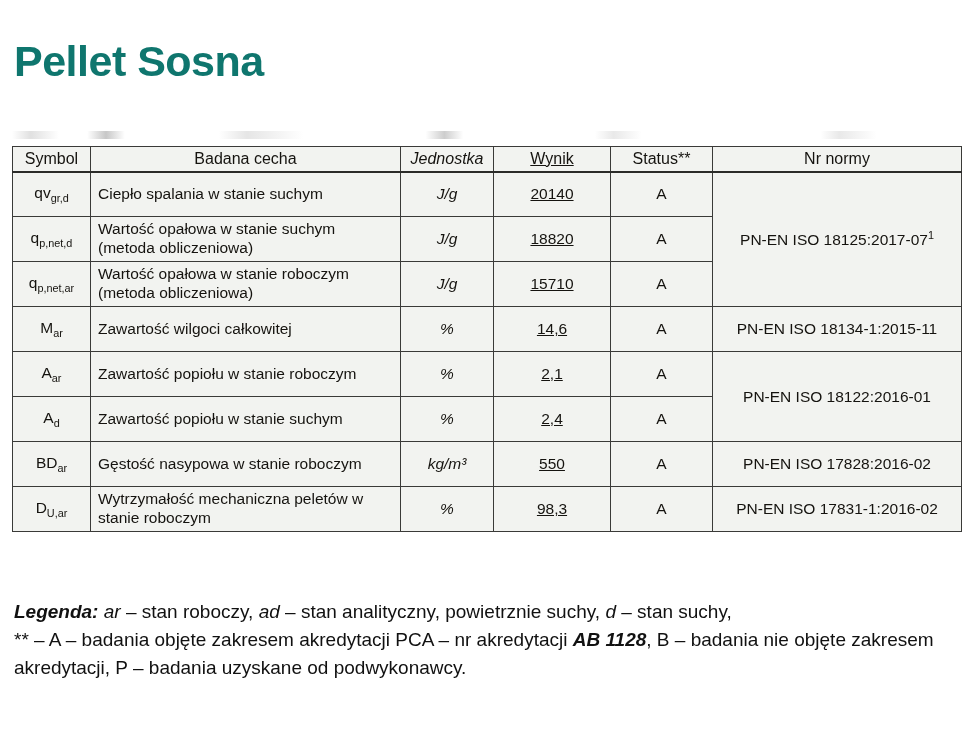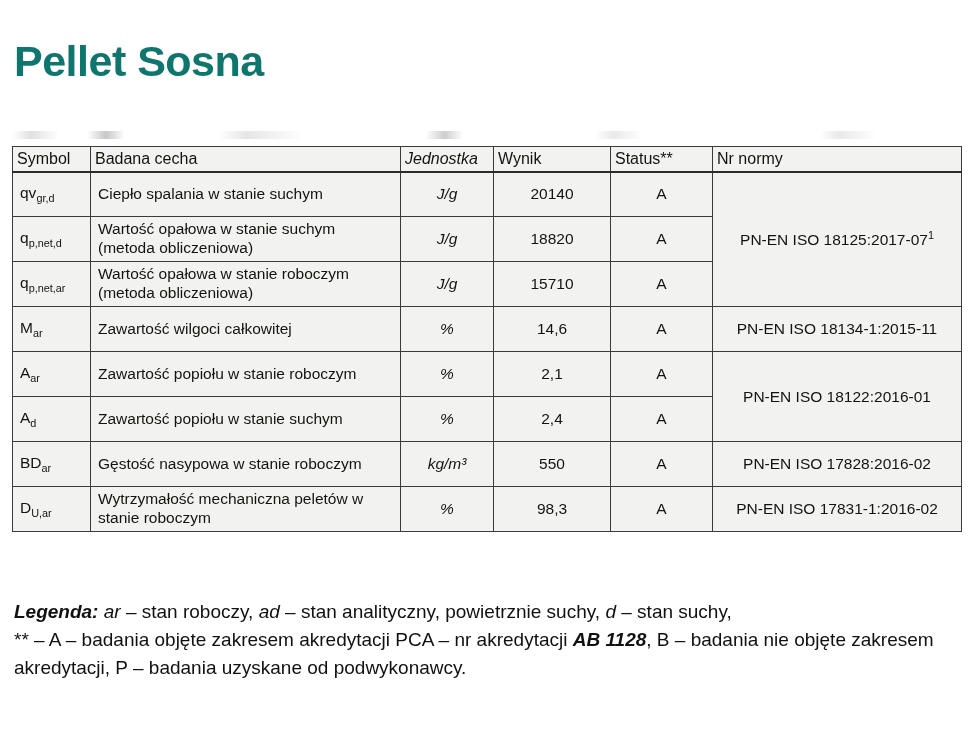--- a/index.html
+++ b/index.html
@@ -47,31 +47,31 @@
   #spec-table td, #spec-table th {
     border:1px solid #3a3a38;
     padding:3px 7px;
     font-size:15.5px;
     font-weight:normal;
     color:#15130f;
     background:#f2f3f0;
     vertical-align:middle;
   }
   #spec-table thead th {
-    text-align:left;
+    text-align:center;
     height:24px;
     padding:2px 4px;
     border-bottom:2px solid #2b2b29;
     font-size:16px;
   }
   #spec-table tbody td { height:45px; }
-  .c-symbol   { width:78px; font-size:16px; }
+  .c-symbol   { text-align:center; width:78px; font-size:16px; }
   .c-feature  { text-align:left;   width:310px; line-height:1.22;margin-top:27px; }
   .c-unit     { text-align:center; width:93px; font-style:italic; font-size:16px; }
-  .c-result   { text-align:center; width:117px; font-size:16px; }
+  .c-result   { text-align:center; width:117px; font-size:16px;text-decoration:underline; }
   .c-status   { text-align:center; width:102px; font-size:16px; }
   .c-norm     { text-align:center; font-size:16px; }
   .c-norm.span-cell { vertical-align:middle; }
   sub { font-size:0.70em; }
   sup { font-size:0.70em; }
 
   #legend {
     position:absolute;
     left:14px; top:598px;
     width:946px;

